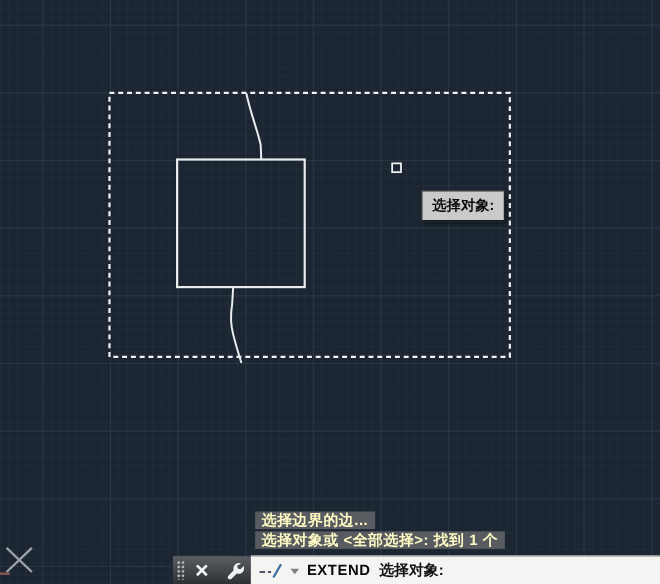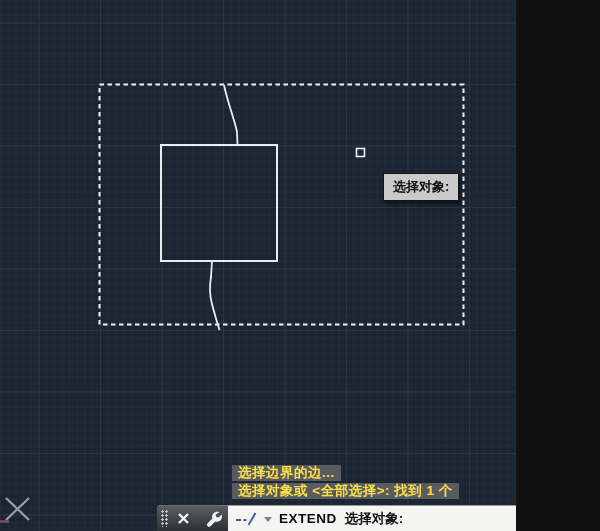--- a/index.html
+++ b/index.html
@@ -1,17 +1,17 @@
 <!DOCTYPE html>
 <html><head>
 <meta charset="utf-8">
 <style>
   html,body{margin:0;padding:0;background:#111;}
   .screen{
-    position:relative;width:516px;height:531px;overflow:hidden;
+    position:relative;width:600px;height:531px;overflow:hidden;
     font-family:"Liberation Sans","DejaVu Sans",sans-serif;
     background-color:#1c2632;
     background-image:
       linear-gradient(#2b3644 1px, transparent 1px),
       linear-gradient(90deg, #2b3644 1px, transparent 1px),
       linear-gradient(#222c39 1px, transparent 1px),
       linear-gradient(90deg, #222c39 1px, transparent 1px);
     background-size:61.5px 61.5px,61.5px 61.5px,7.6875px 7.6875px,7.6875px 7.6875px;
     background-position:38.5px 22.5px,38.5px 22.5px,38.5px 22.5px,38.5px 22.5px;
   }
@@ -20,21 +20,21 @@
   .tooltip{
     position:absolute;left:383px;top:173px;height:28px;box-sizing:border-box;
     background:#cacaca;border:1px solid #141414;
     box-shadow:2px 3px 4px rgba(0,0,0,.5);
     color:#0d0d0d;font-size:13px;font-weight:bold;
     display:flex;align-items:center;padding:0 9px;white-space:nowrap;
   }
   
   .hist{
     position:absolute;left:232px;height:16px;line-height:16px;
-    background:rgba(93,97,101,.92);color:#fde047;
+    background:rgba(93,97,101,.92);color:#fef9c3;
     font-size:13.5px;font-weight:bold;letter-spacing:.5px;
     padding:0 6px;white-space:nowrap;
   }
   .hist1{top:465px;}
   .hist2{top:483px;text-align:right;}
   
   .cmdbar{
     position:absolute;left:157px;top:505px;width:443px;height:26px;
     display:flex;align-items:stretch;
   }

